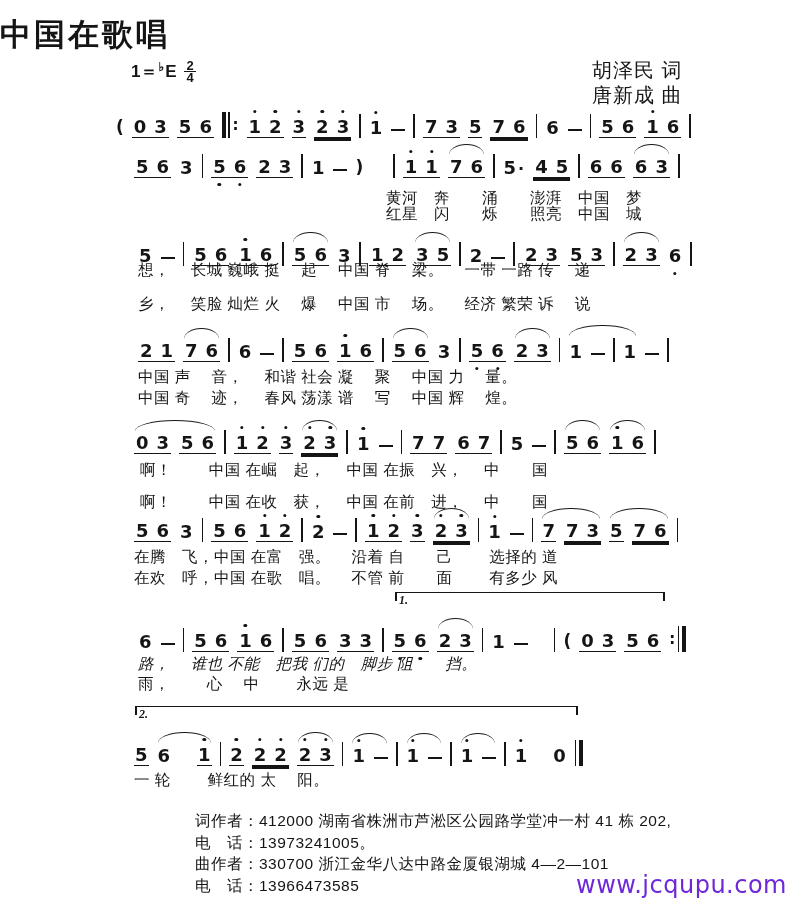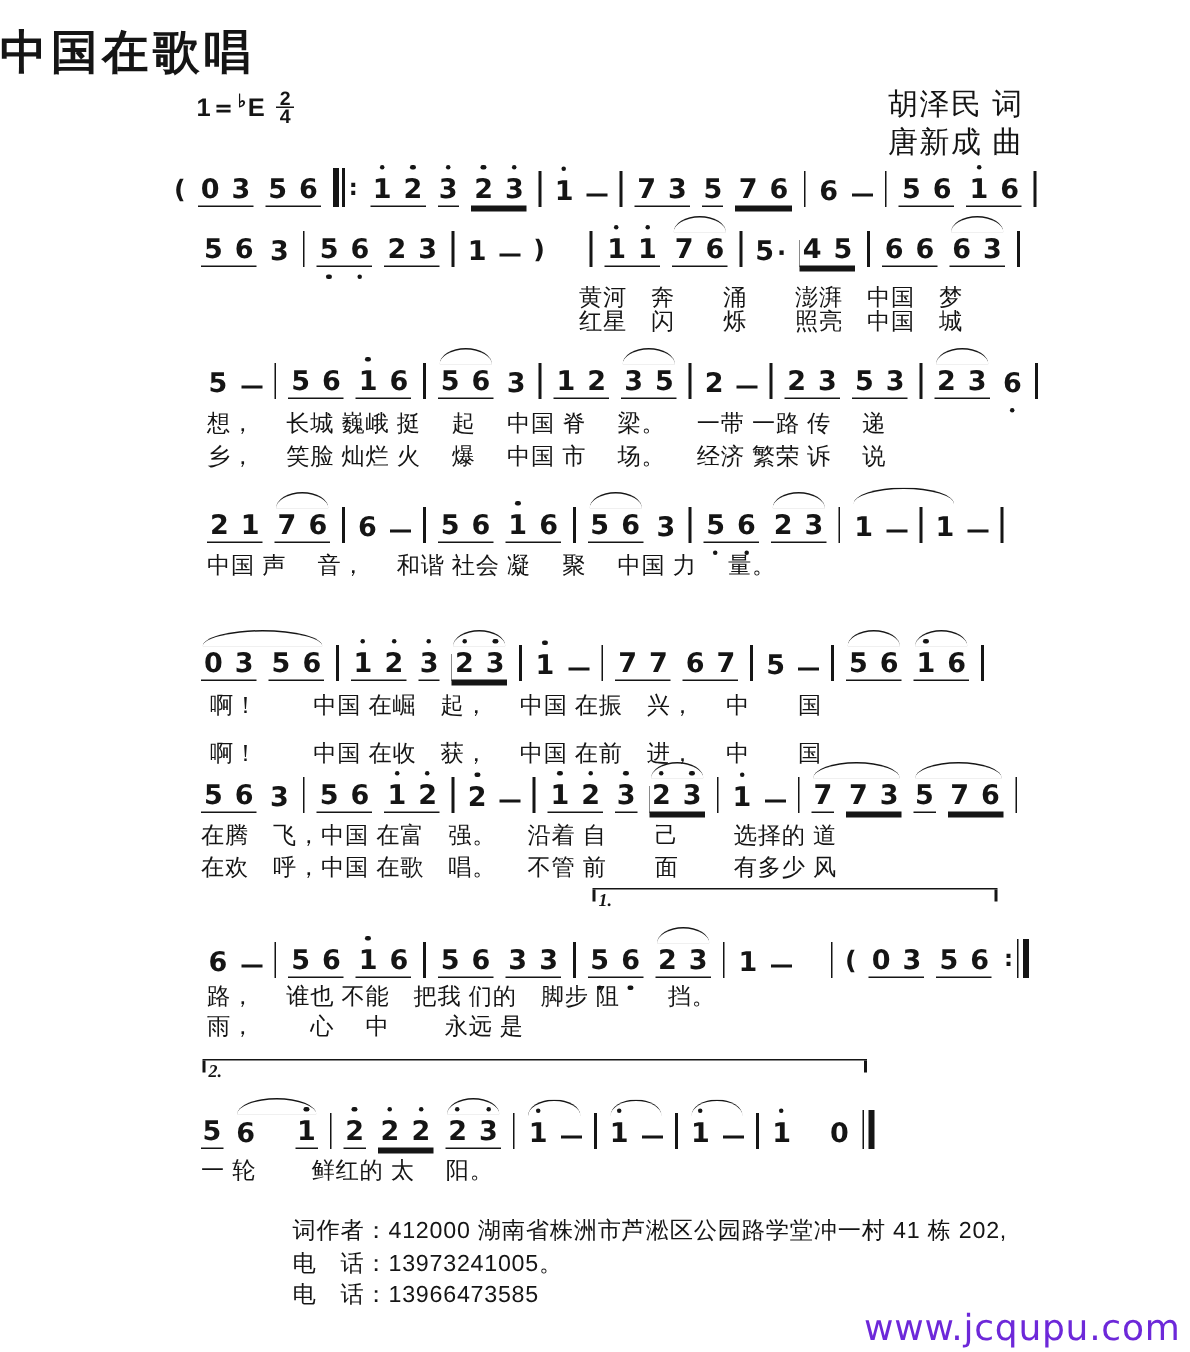--- a/index.html
+++ b/index.html
@@ -360,21 +360,21 @@
             <span class="note">
               <span class="ch">3</span>
             </span>
           </span>
           <span class="note">
             <span class="ch">6</span>
             <span class="dot db"></span>
           </span>
           <span class="bar"></span>
         </div>
-        <div class="lyr" style="left: 0px; top: 32px;">想，　 长城 巍峨 挺　 起　 中国 脊　 梁。　 一带 一路 传　 递</div>
+        <div class="lyr" style="left: 0px; top: 20px;">想，　 长城 巍峨 挺　 起　 中国 脊　 梁。　 一带 一路 传　 递</div>
         <div class="lyr" style="left: 0px; top: 54px;">乡，　 笑脸 灿烂 火　 爆　 中国 市　 场。　 经济 繁荣 诉　 说</div>
       </div>
       <div class="system" style="left: 138px; top: 336px;">
         <div class="mrow">
           <span class="grp u1">
             <span class="note">
               <span class="ch">2</span>
             </span>
             <span class="note">
               <span class="ch">1</span>
@@ -454,20 +454,21 @@
             <span class="dash"></span>
             <span class="bar"></span>
             <span class="note">
               <span class="ch">1</span>
             </span>
           </span>
           <span class="dash"></span>
           <span class="bar"></span>
         </div>
         <div class="lyr" style="left: 0px; top: 31px;">中国 声　 音，　 和谐 社会 凝　 聚　 中国 力　 量。</div>
+        <div class="lyr" style="left: 0px; top: 52px;">中国 奇　 迹，　 春风 荡漾 谱　 写　 中国 辉　 煌。</div>
       </div>
       <div class="system" style="left: 134px; top: 428px;">
         <div class="mrow">
           <span class="cluster">
             <span class="tie"></span>
             <span class="grp u1">
               <span class="note">
                 <span class="ch">0</span>
               </span>
               <span class="note">
@@ -757,21 +758,21 @@
             <span class="note">
               <span class="ch">6</span>
             </span>
           </span>
           <span class="rbar">
             <span class="rdots">:</span>
             <span class="bthin"></span>
             <span class="bthick"></span>
           </span>
         </div>
-        <div class="lyr" style="left: 0px; top: 28px;">路，　 谁也 不能　把我 们的　脚步 阻　　挡。</div>
+        <div class="lyr" style="left: 0px; top: 28px; font-style: italic;">路，　 谁也 不能　把我 们的　脚步 阻　　挡。</div>
         <div class="lyr" style="left: 0px; top: 48px;">雨，　　 心　 中　　 永远 是</div>
       </div>
       <div class="system" style="left: 134px; top: 740px;">
         <div class="volta" style="left: 1px; top: -34px; width: 443px;">
           <span class="vlabel">2.</span>
         </div>
         <div class="mrow">
           <span class="note u1">
             <span class="ch">5</span>
           </span>
@@ -855,18 +856,19 @@
             <span class="bthick"></span>
           </span>
         </div>
         <div class="lyr" style="left: 0px; top: 30px;">一 轮　　 鲜红的 太　 阳。</div>
       </div>
     </div>
 
   <div class="footer">
     <div>词作者：412000 湖南省株洲市芦淞区公园路学堂冲一村 41 栋 202,</div>
     <div>电　话：13973241005。</div>
+    <div>曲作者：330700 浙江金华八达中路金厦银湖城 4—2—101</div>
     <div>电　话：13966473585</div>
   </div>
 
   <div class="watermark">www.jcqupu.com</div>
 
 </div>
 
 </body></html>

